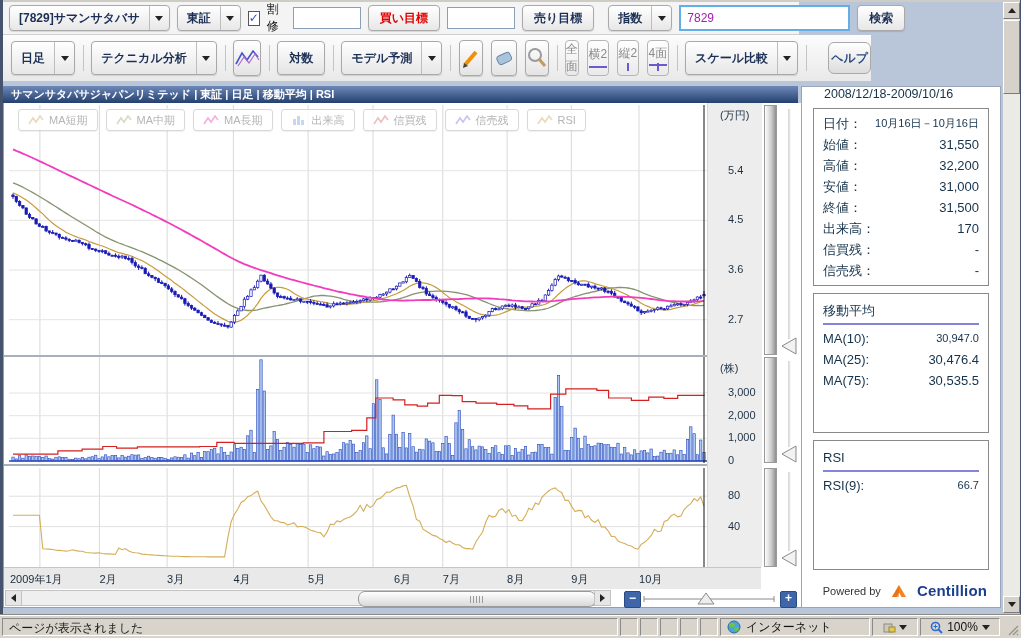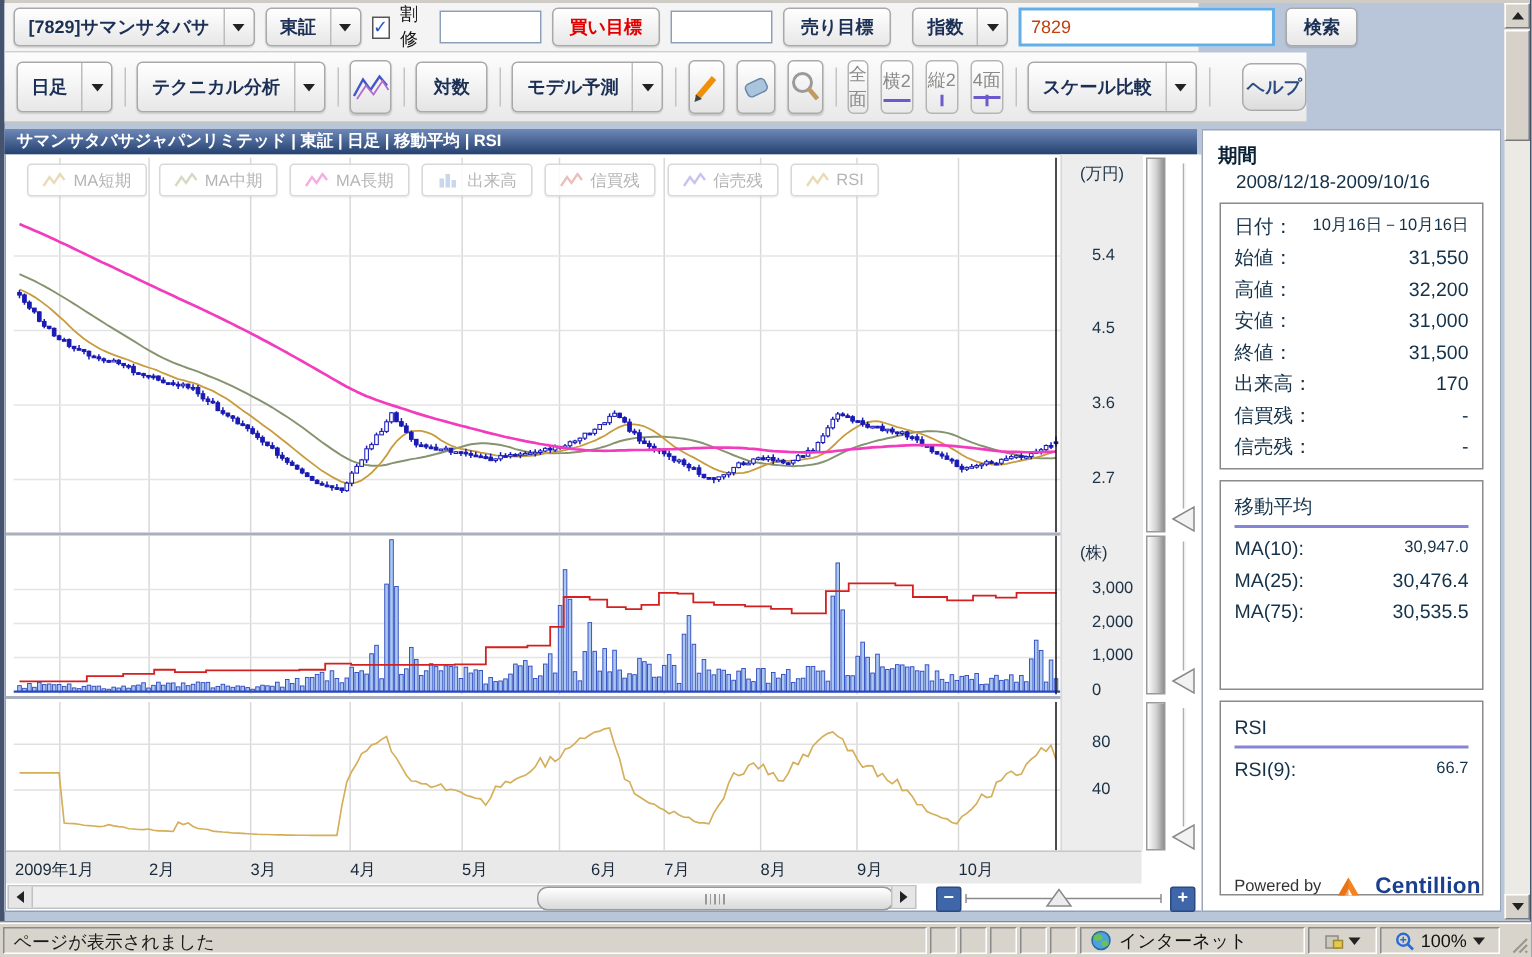--- a/index.html
+++ b/index.html
@@ -19,21 +19,21 @@
   .splitbtn{display:flex;align-items:stretch;height:24px;border:1px solid #a9a9a9;border-radius:4px;
     background:linear-gradient(#ffffff,#e7e7e7);box-shadow:0 1px 1px rgba(0,0,0,.12);}
   .splitbtn .lbl{display:flex;align-items:center;padding:0 9px;font-size:12px;font-weight:bold;color:#1c3055;white-space:nowrap;}
   .splitbtn .arr{width:19px;border-left:1px solid #bdbdbd;display:flex;align-items:center;justify-content:center;}
   .tri-dn{width:0;height:0;border-left:4px solid transparent;border-right:4px solid transparent;border-top:5px solid #222;}
   .pushbtn{height:24px;border:1px solid #a9a9a9;border-radius:4px;background:linear-gradient(#ffffff,#e7e7e7);
     box-shadow:0 1px 1px rgba(0,0,0,.12);font-size:12px;font-weight:bold;color:#1c3055;
     display:flex;align-items:center;padding:0 11px;white-space:nowrap;}
   .red{color:#e00000;}
   .tb-input{height:20px;width:58px;border:1px solid #8aa0b8;background:#fff;font-size:12px;padding:0 4px;}
-  .search-input{height:22px;width:180px;border:2px solid #63aee6;background:#fff;font-size:12px;padding:0 6px;color:#c2410c;}
+  .search-input{height:22px;width:180px;border:2px solid #63aee6;background:#fff;font-size:12px;padding:0 6px;color:#a21caf;}
   .chk{width:13px;height:13px;border:1px solid #555;background:#fff;display:flex;align-items:center;justify-content:center;
     font-size:12px;line-height:12px;color:#2a52c8;font-weight:bold;}
   .chklbl{font-size:12px;color:#111;}
   .toolbtn{height:32px;border:1px solid #a9a9a9;border-radius:4px;background:linear-gradient(#ffffff,#e4e4e4);
     box-shadow:0 1px 1px rgba(0,0,0,.15);font-size:12px;font-weight:bold;color:#1c3055;
     display:flex;align-items:center;justify-content:center;padding:0 11px;white-space:nowrap;}
   .splitbtn.tall{height:32px;}
   .iconbtn{width:40px;height:34px;border:1px solid #a9a9a9;border-radius:4px;background:linear-gradient(#ffffff,#e4e4e4);
     box-shadow:0 1px 1px rgba(0,0,0,.15);display:flex;align-items:center;justify-content:center;}
   .viewbtn{width:36px;height:34px;border:1px solid #b5b5b5;border-radius:4px;background:linear-gradient(#ffffff,#e9e9e9);
@@ -1036,21 +1036,20 @@
         <line x1="2" y1="8" x2="132" y2="8" stroke="#8a8a8a"></line>
         <line x1="2" y1="5" x2="2" y2="11" stroke="#8a8a8a"></line>
         <line x1="132" y1="5" x2="132" y2="11" stroke="#8a8a8a"></line>
         <polygon points="64,2 56,13 72,13" fill="#ececec" stroke="#8a8a8a"></polygon>
       </svg>
     </div>
     <div class="pm" id="zoom-in-btn">+</div>
   </div>
 
   <div class="ipanel">
-    <div class="ptitle">期間</div>
     <div class="pdate">2008/12/18-2009/10/16</div>
     <div class="ibox" id="quote-rows">
         <div class="irow">
           <span class="il">日付：</span>
           <span class="iv">10月16日－10月16日</span>
         </div>
         <div class="irow">
           <span class="il">始値：</span>
           <span class="iv">31,550</span>
         </div>

